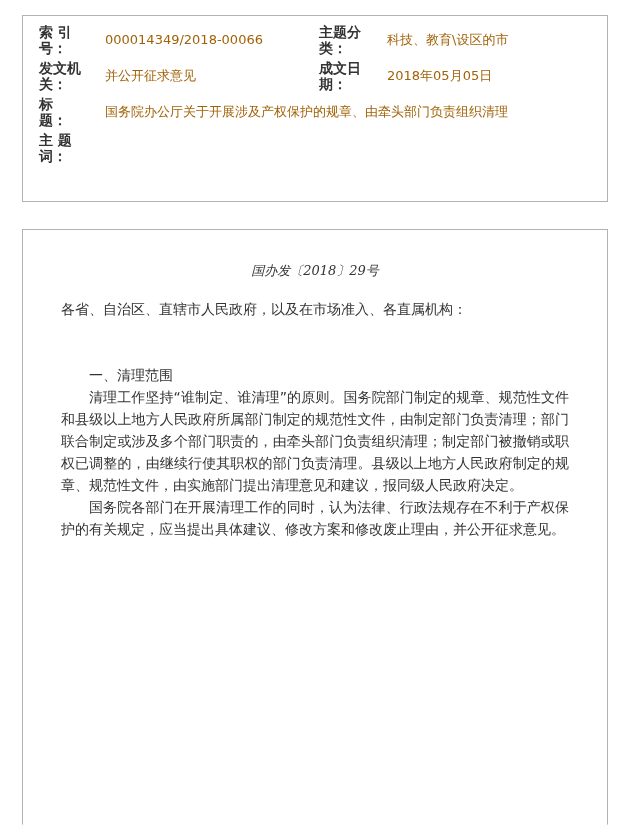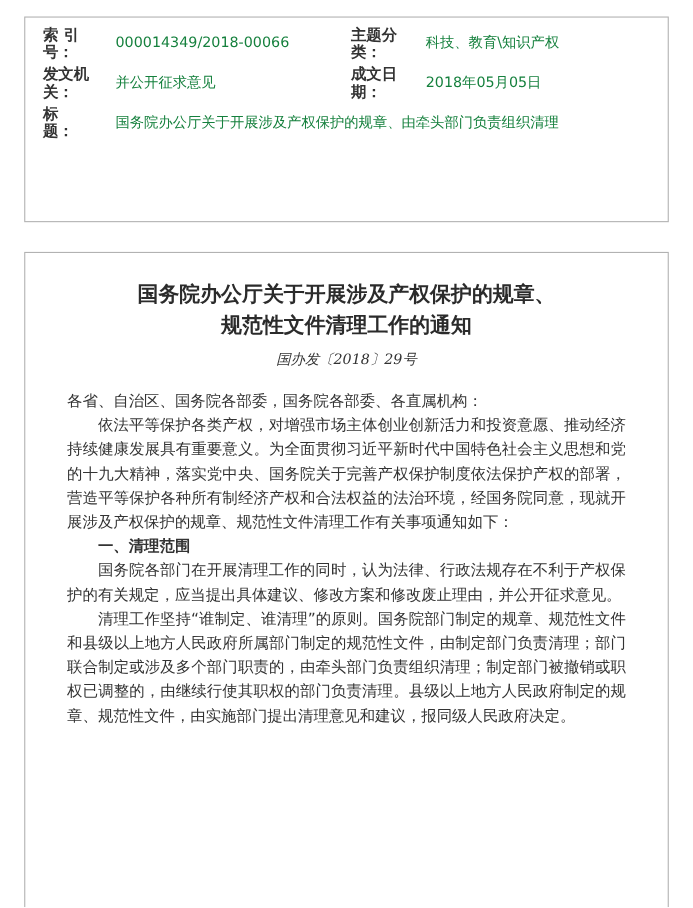--- a/index.html
+++ b/index.html
@@ -38,21 +38,21 @@
     width: 64px;
     font-weight: bold;
     font-size: 14px;
     line-height: 16px;
     white-space: pre-line;
     color: #333333;
   }
   .meta-table .val {
     font-size: 13px;
     line-height: 16px;
-    color: #15803d;
+    color: #a16207;
     padding-left: 2px;
   }
   .meta-table .val1 { width: 216px; }
   .meta-table .lbl2 { width: 66px; }
   .meta-table tr { height: 34px; }
   
   .doc-box {
     position: absolute;
     left: 22px;
     top: 229px;
@@ -80,61 +80,63 @@
     font-family: "DejaVu Serif", "Liberation Serif", serif;
   }
   .doc-body { margin-top: 18px; }
   .doc-body p {
     font-size: 14px;
     line-height: 22px;
     text-align: justify;
     color: #333333;
   }
   .doc-body p.indent { text-indent: 2em; }
-  .doc-body p.heading { font-weight: bold; }
+  .doc-body p.heading { font-weight: normal; margin-top: 44px; }
 </style>
 </head>
 <body>
 
 <div class="page">
 
   <div class="meta-box">
     <table class="meta-table">
       <tbody>
           <tr>
         <td class="lbl">索 引
 号：</td>
         <td class="val val1">000014349/2018-00066</td>
         <td class="lbl lbl2">主题分
 类：</td>
-        <td class="val">科技、教育\知识产权</td>
+        <td class="val">科技、教育\设区的市</td>
       </tr>
       <tr>
         <td class="lbl">发文机
 关：</td>
         <td class="val val1">并公开征求意见</td>
         <td class="lbl lbl2">成文日
 期：</td>
         <td class="val">2018年05月05日</td>
       </tr>
       <tr>
         <td class="lbl">标
 题：</td>
         <td class="val" colspan="3">国务院办公厅关于开展涉及产权保护的规章、由牵头部门负责组织清理</td>
       </tr>
+      <tr>
+        <td class="lbl">主 题
+词：</td>
+        <td class="val" colspan="3"></td>
+      </tr>
     </tbody>
       </table>
   </div>
 
   <div class="doc-box">
-    <h1 class="doc-title">国务院办公厅关于开展涉及产权保护的规章、
-规范性文件清理工作的通知</h1>
     <div class="doc-number">国办发〔2018〕29号</div>
     <div class="doc-body">
-      <p>各省、自治区、国务院各部委，国务院各部委、各直属机构：</p>
-      <p class="indent">依法平等保护各类产权，对增强市场主体创业创新活力和投资意愿、推动经济持续健康发展具有重要意义。为全面贯彻习近平新时代中国特色社会主义思想和党的十九大精神，落实党中央、国务院关于完善产权保护制度依法保护产权的部署，营造平等保护各种所有制经济产权和合法权益的法治环境，经国务院同意，现就开展涉及产权保护的规章、规范性文件清理工作有关事项通知如下：</p>
+      <p>各省、自治区、直辖市人民政府，以及在市场准入、各直属机构：</p>
       <p class="indent heading">一、清理范围</p>
+      <p class="indent">清理工作坚持“谁制定、谁清理”的原则。国务院部门制定的规章、规范性文件和县级以上地方人民政府所属部门制定的规范性文件，由制定部门负责清理；部门联合制定或涉及多个部门职责的，由牵头部门负责组织清理；制定部门被撤销或职权已调整的，由继续行使其职权的部门负责清理。县级以上地方人民政府制定的规章、规范性文件，由实施部门提出清理意见和建议，报同级人民政府决定。</p>
       <p class="indent">国务院各部门在开展清理工作的同时，认为法律、行政法规存在不利于产权保护的有关规定，应当提出具体建议、修改方案和修改废止理由，并公开征求意见。</p>
-      <p class="indent">清理工作坚持“谁制定、谁清理”的原则。国务院部门制定的规章、规范性文件和县级以上地方人民政府所属部门制定的规范性文件，由制定部门负责清理；部门联合制定或涉及多个部门职责的，由牵头部门负责组织清理；制定部门被撤销或职权已调整的，由继续行使其职权的部门负责清理。县级以上地方人民政府制定的规章、规范性文件，由实施部门提出清理意见和建议，报同级人民政府决定。</p>
     </div>
   </div>
 
 </div>
 
 </body></html>

